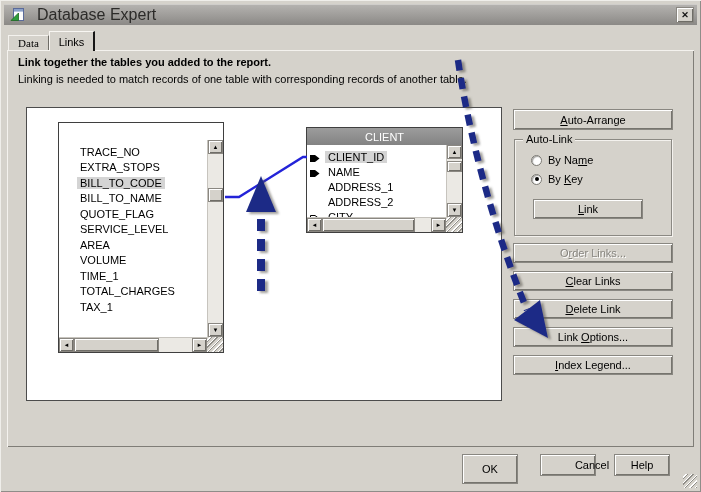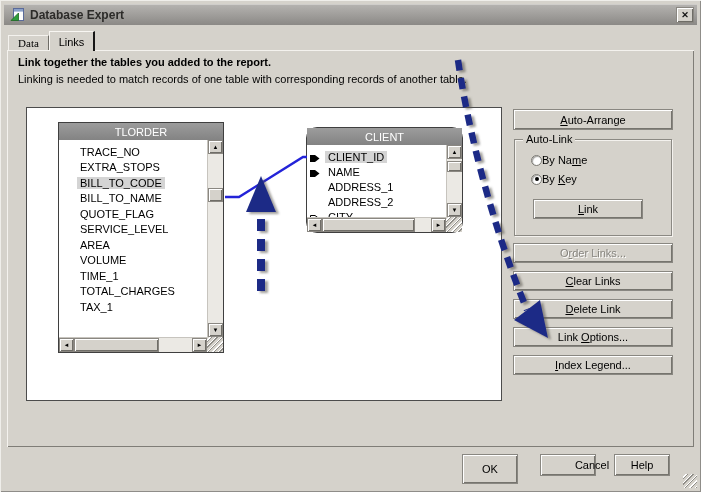--- a/index.html
+++ b/index.html
@@ -10,21 +10,21 @@
     background: #d5d2cb; cursor: default;
   }
   .dialog { position: absolute; inset: 0; background: #d5d2cb;
     box-shadow: inset 1px 1px 0 #efeeea, inset -1px -1px 0 #8f8d89; }
 
   
   .titlebar { position: absolute; left: 4px; top: 4px; right: 4px; height: 21px;
     background: linear-gradient(#b6b4b1, #8b8986);
     box-shadow: inset 0 1px 0 #cfcdca;
     display: flex; align-items: center; padding-left: 5px; }
-  .title { font-weight: bold; font-size: 12px; color: #2c2b29; margin-left: 5px; }
+  .title { font-weight: normal; font-size: 16px; color: #2c2b29; margin-left: 12px; }
   .closebtn { position: absolute; right: 3px; top: 3px; width: 18px; height: 16px;
     background: #d5d2cb; border: 1px solid #8a8781;
     box-shadow: inset 1px 1px 0 #fff, inset -1px -1px 0 #6f6d67;
     display: flex; align-items: center; justify-content: center;
     font-size: 9px; font-weight: bold; color: #111; }
 
   
   .tab { position: absolute; background: #d5d2cb; z-index: 3;
     display: flex; align-items: center; justify-content: center; }
   .tab-data { left: 8px; top: 35px; width: 41px; height: 15px;
@@ -38,21 +38,21 @@
   .instr-h { position: absolute; left: 18px; top: 56px; font-weight: bold; }
   .instr-b { position: absolute; left: 18px; top: 73px; }
 
   
   .canvas { position: absolute; left: 26px; top: 107px; width: 476px; height: 294px;
     background: #fff; border: 1px solid #4c4c4c; }
 
   
   .tbox { position: absolute; background: #fff; border: 1px solid #3f3f3f; z-index: 2; }
   .tbox-tlorder { left: 58px; top: 122px; width: 166px; height: 231px; }
-  .tbox-client  { left: 306px; top: 127px; width: 157px; height: 106px; border-radius: 11px; }
+  .tbox-client  { left: 306px; top: 127px; width: 157px; height: 106px; }
   .thead { position: absolute; left: 0; top: 0; right: 0; height: 17px;
     background: linear-gradient(#9c9c9c, #838383); color: #fff;
     display: flex; align-items: center; justify-content: center; }
   .rows { position: absolute; left: 0; top: 17px; right: 16px; bottom: 15px; overflow: hidden; background: #fff; }
   .tbox-tlorder .rows { padding-top: 2px; }
   .tbox-client  .rows { padding-top: 3px; }
   .frow { display: flex; align-items: flex-end; }
   .tbox-tlorder .frow { height: 15.5px; }
   .tbox-client  .frow { height: 15px; }
   .ficon { width: 15px; margin-left: 3px; display: flex; align-items: center; flex: none; }
@@ -92,21 +92,21 @@
   .btn-index   { left: 513px; top: 355px; width: 160px; height: 20px; }
   .btn-link    { left: 533px; top: 199px; width: 110px; height: 20px; }
   .btn-ok      { left: 462px; top: 454px; width: 56px; height: 30px; }
   .btn-cancel  { left: 540px; top: 454px; width: 56px; height: 22px; padding-left: 48px; }
   .btn-help    { left: 614px; top: 454px; width: 56px; height: 22px; }
 
   
   .groupbox { position: absolute; left: 514px; top: 139px; width: 158px; height: 97px;
     border: 1px solid #8b8983; box-shadow: 1px 1px 0 #f4f2ee, inset 1px 1px 0 #f4f2ee; }
   .grouplabel { position: absolute; left: 8px; top: -7px; background: #d5d2cb; padding: 0 3px; }
-  .radio-row { position: absolute; left: 16px; display: flex; align-items: center; }
+  .radio-row { position: absolute; left: 16px; display: flex; align-items: center; gap: 6px; }
   .radio-row.name { top: 14px; } .radio-row.key { top: 33px; }
   .radio { width: 11px; height: 11px; border-radius: 50%; background: #fff;
     border: 1px solid #7b7973; box-shadow: inset 1px 1px 1px rgba(90,88,84,.55);
     position: relative; flex: none; }
   .radio.checked::after { content: ""; position: absolute; left: 2.5px; top: 2.5px;
     width: 4px; height: 4px; border-radius: 50%; background: #000; }
 
   .dlggrip { position: absolute; right: 4px; bottom: 4px; width: 14px; height: 14px; }
   .overlay { position: absolute; inset: 0; z-index: 10; pointer-events: none; }
 </style>
@@ -132,21 +132,20 @@
     <span>Links</span>
   </div>
   <div class="page"></div>
 
   <div class="instr-h">Link together the tables you added to the report.</div>
   <div class="instr-b">Linking is needed to match records of one table with corresponding records of another table.</div>
 
   <div class="canvas"></div>
 
   <div class="tbox tbox-tlorder">
-    <div class="thead">TLORDER</div>
     <div class="rows">
         <div class="frow">
           <span class="ficon"></span>
           <span class="flabel">TRACE_NO</span>
         </div>
         <div class="frow">
           <span class="ficon"></span>
           <span class="flabel">EXTRA_STOPS</span>
         </div>
         <div class="frow">

